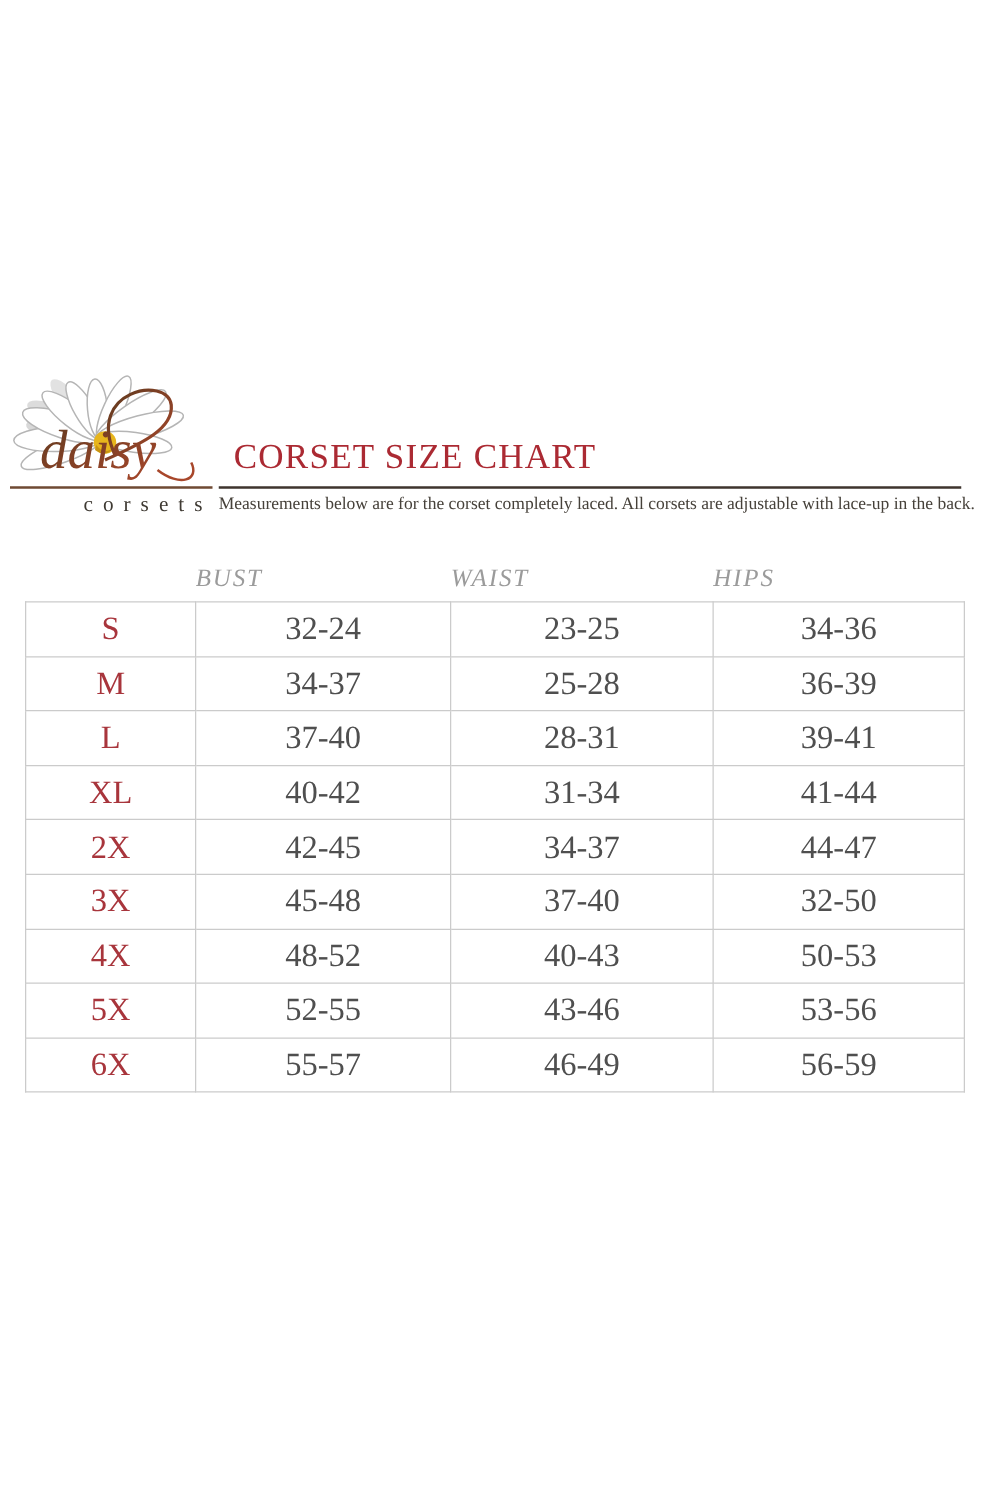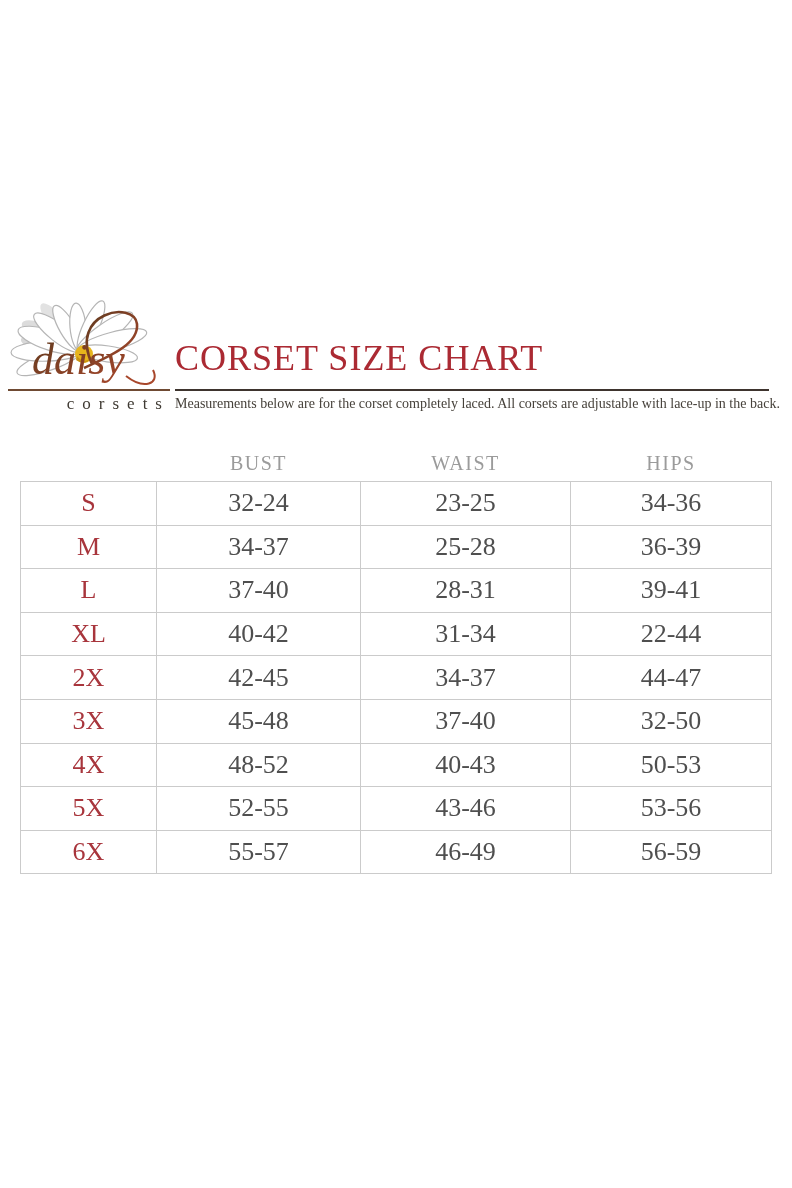--- a/index.html
+++ b/index.html
@@ -24,38 +24,38 @@
   .logo{position:absolute;left:6px;top:298px;width:168px;height:122px;}
   .logo svg{position:absolute;left:0;top:0;}
   .logo-line{position:absolute;left:2px;top:91px;width:162px;height:2px;background:var(--logo-brown);}
   .logo-corsets{
     position:absolute;left:2px;top:96px;width:162px;
     text-align:right;font-size:17px;letter-spacing:8px;padding-left:8px;
     box-sizing:border-box;color:#3f3a33;
   }
   
   .page-title{
-    position:absolute;left:175px;top:338px;margin:0;
-    font-size:36px;font-weight:normal;line-height:1.15;
+    position:absolute;left:175px;top:338px;margin:12px;
+    font-size:28px;font-weight:normal;line-height:1.15;
     letter-spacing:1px;color:var(--title-red);white-space:nowrap;
   }
   .title-rule{position:absolute;left:175px;top:389px;width:594px;height:2px;background:var(--rule-dark);}
   .subtitle{
     position:absolute;left:175px;top:396px;width:600px;margin:0;
     font-size:14px;color:#46413a;white-space:nowrap;text-align:center;
   }
   
   table.size-table{
     position:absolute;left:20px;top:440px;width:751px;
     border-collapse:collapse;table-layout:fixed;
   }
   table.size-table thead td{
     border:none;height:35px;padding:0 0 6px 0;
-    text-align:center;vertical-align:bottom;
-    font-size:20px;letter-spacing:1.5px;color:var(--header-gray);
+    text-align:left;vertical-align:bottom;
+    font-size:20px;letter-spacing:1.5px;color:var(--header-gray);font-style:italic;
   }
   table.size-table tbody td{
     border:1px solid var(--border-gray);
     height:42.6px;padding:0;text-align:center;vertical-align:middle;
     font-size:26px;color:var(--value-gray);
   }
   table.size-table tbody td.size-label{color:var(--size-red);}
 </style>
 </head>
 <body>
@@ -140,21 +140,21 @@
         <tr>
           <td class="size-label">L</td>
           <td>37-40</td>
           <td>28-31</td>
           <td>39-41</td>
         </tr>
         <tr>
           <td class="size-label">XL</td>
           <td>40-42</td>
           <td>31-34</td>
-          <td>22-44</td>
+          <td>41-44</td>
         </tr>
         <tr>
           <td class="size-label">2X</td>
           <td>42-45</td>
           <td>34-37</td>
           <td>44-47</td>
         </tr>
         <tr>
           <td class="size-label">3X</td>
           <td>45-48</td>

